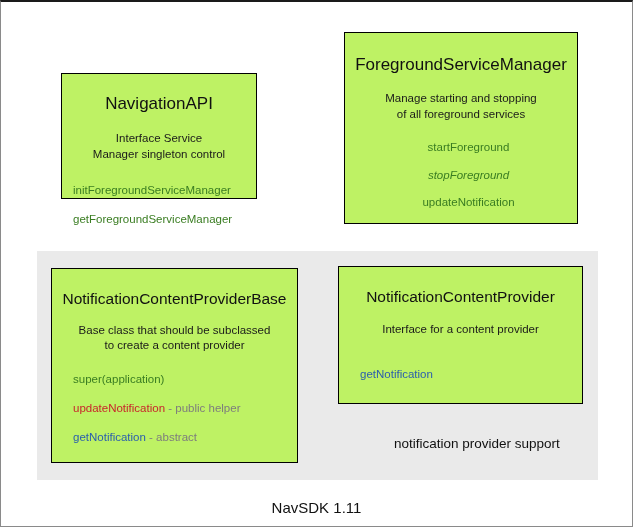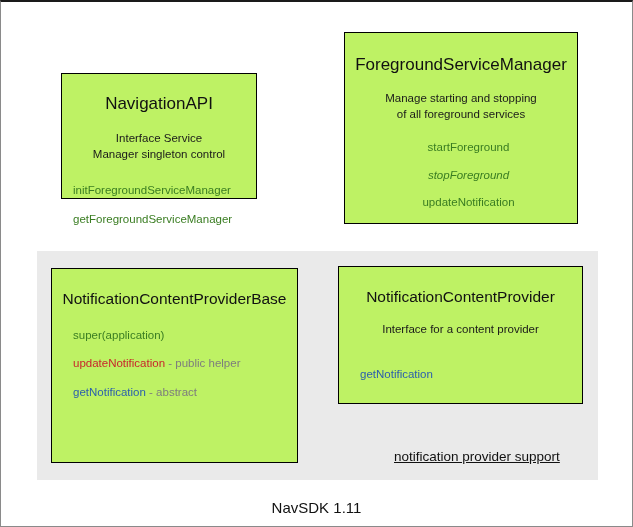--- a/index.html
+++ b/index.html
@@ -89,21 +89,21 @@
     color: #111111;
   }
 </style>
 </head>
 <body>
 
 <div id="diagram">
 
   <div class="group-panel" style="left:36px; top:249px; width:561px; height:229px;"></div>
 
-  <div class="group-label" style="left:393px; top:447px;text-decoration:underline;">notification provider support</div>
+  <div class="group-label" style="left:393px; top:434px;">notification provider support</div>
 
   <div class="class-box" style="left:60px; top:71px; width:196px; height:126px;">
     <div class="class-title" style="margin-top:20px;">NavigationAPI</div>
     <div class="class-desc" style="margin-top:17px;">
       <div>Interface Service</div>
       <div>Manager singleton control</div>
     </div>
     <div class="members" style="margin-top:22px; padding-left:11px;">
       <div class="member m-green" style="margin-bottom:15px;">
         <span>initForegroundServiceManager</span><span class="note"></span>
@@ -128,20 +128,24 @@
         <span>stopForeground</span><span class="note"></span>
       </div>
       <div class="member m-green">
         <span>updateNotification</span><span class="note"></span>
       </div>
     </div>
   </div>
 
   <div class="class-box" style="left:50px; top:266px; width:247px; height:195px;">
     <div class="class-title small" style="margin-top:21px;">NotificationContentProviderBase</div>
+    <div class="class-desc" style="margin-top:14px;">
+      <div>Base class that should be subclassed</div>
+      <div>to create a content provider</div>
+    </div>
     <div class="members" style="margin-top:20px; padding-left:21px;">
       <div class="member m-green" style="margin-bottom:15px;">
         <span>super(application)</span><span class="note"></span>
       </div>
       <div class="member m-red" style="margin-bottom:15px;">
         <span>updateNotification</span><span class="note"> - public helper</span>
       </div>
       <div class="member m-blue">
         <span>getNotification</span><span class="note"> - abstract</span>
       </div>

